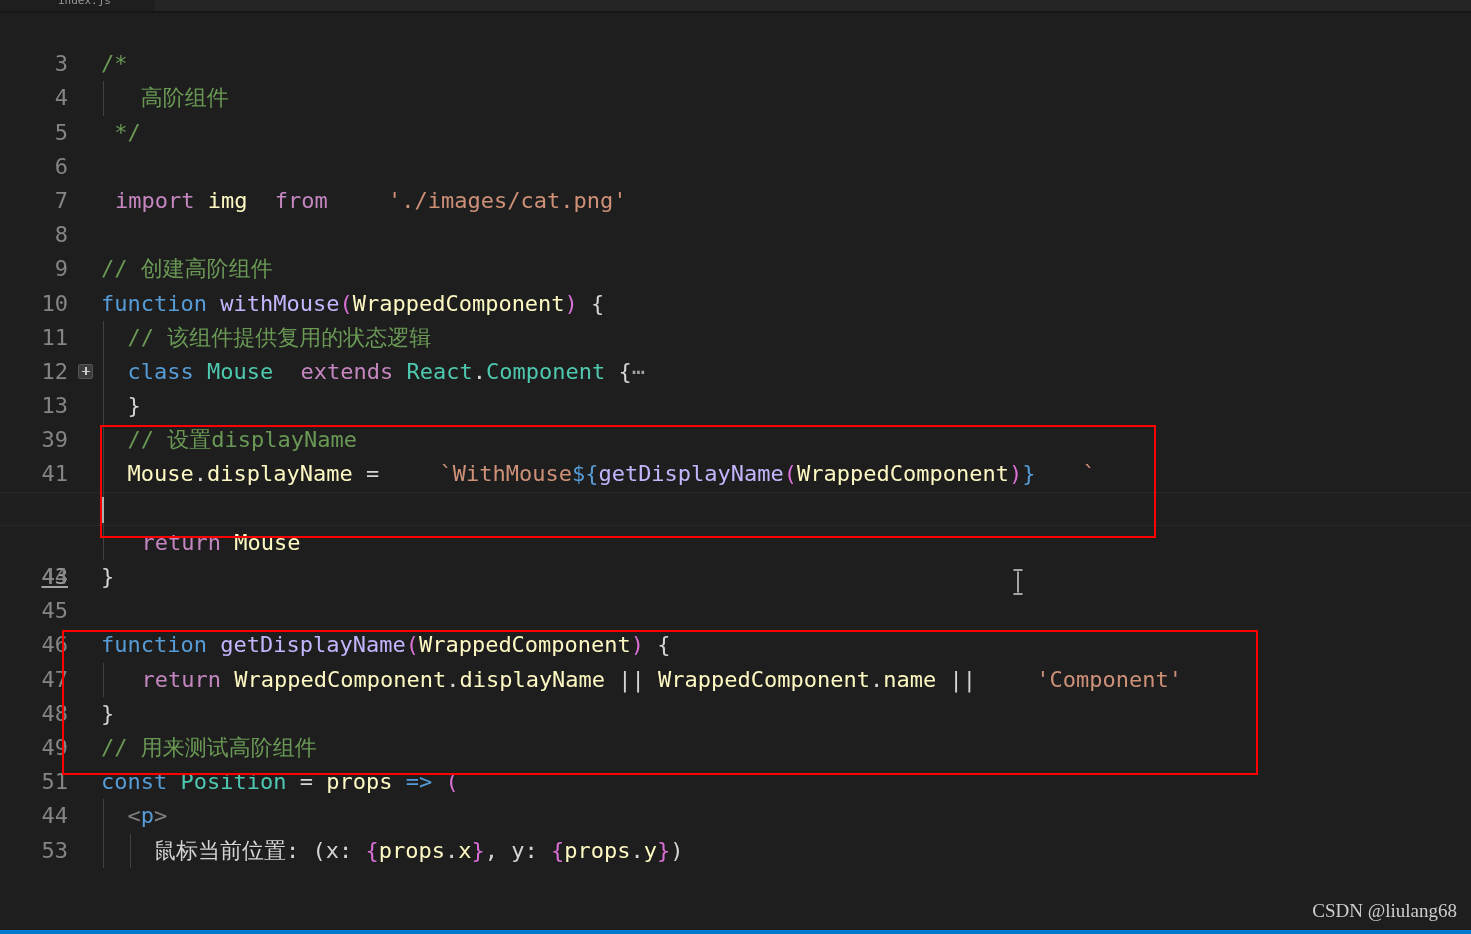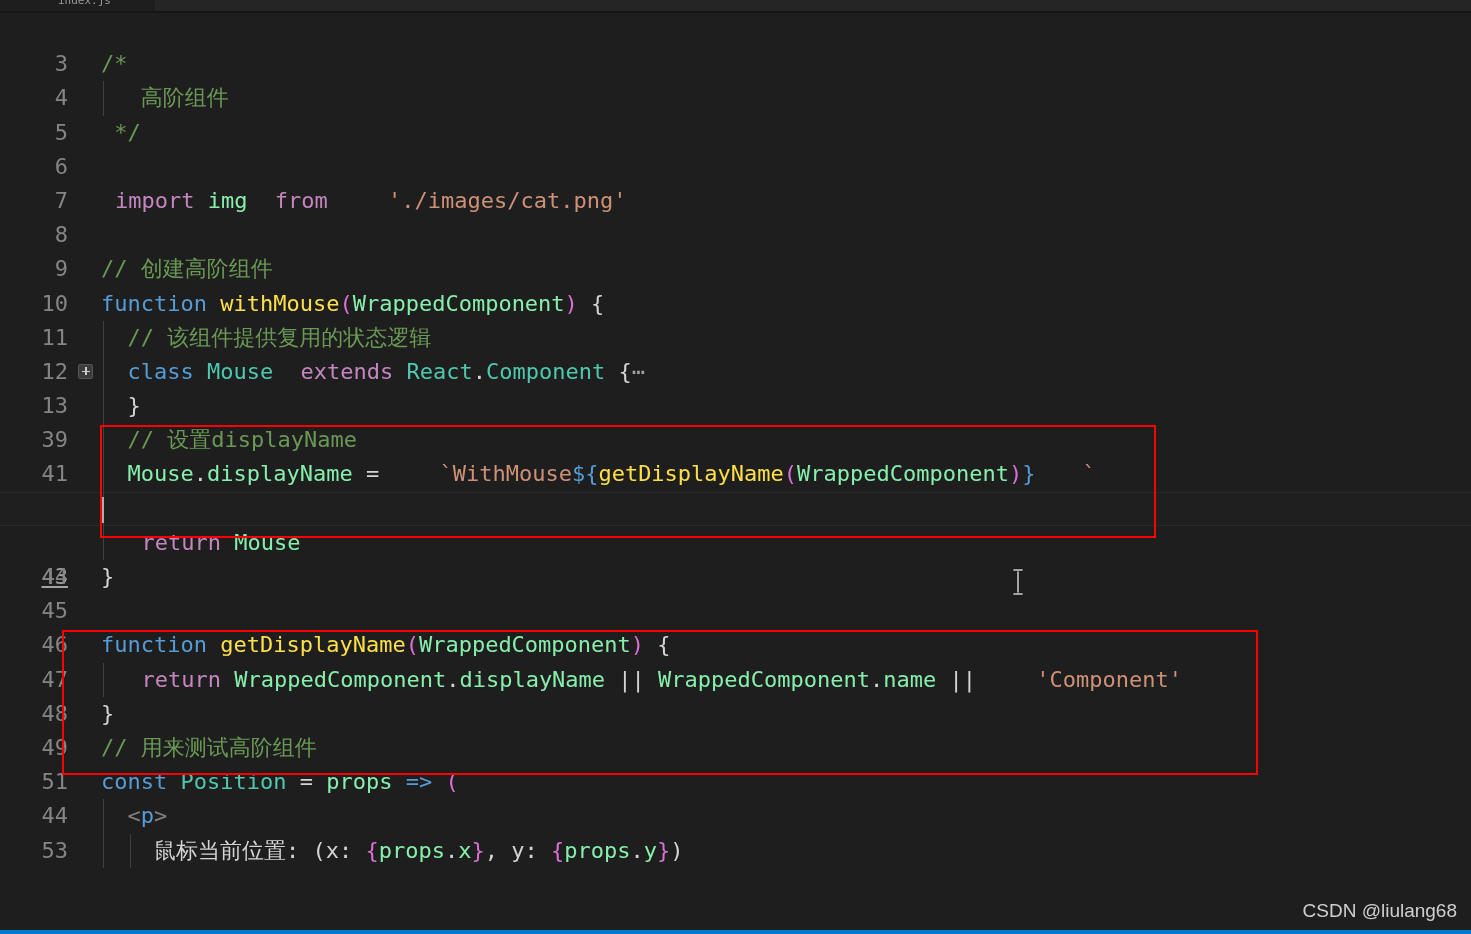--- a/index.html
+++ b/index.html
@@ -128,22 +128,22 @@
     width: 1px;
     background: #404040;
     top: 0;
     height: 34.2px;
   }
 
   
   .t-com  { color: #6A9955; }   
   .t-kw   { color: #569CD6; }   
   .t-ctl  { color: #C586C0; margin-left: 14px; }   
-  .t-fn   { color: #fde047; }   
-  .t-var  { color: #86efac; }   
+  .t-fn   { color: #c4b5fd; }   
+  .t-var  { color: #fef9c3; }   
   .t-str  { color: #CE9178; margin-left: 47px; }   
   .t-type { color: #4EC9B0; }   
   .t-pun  { color: #d4d4d4; }   
   .t-brk  { color: #DA70D6; }   
   .t-op   { color: #d4d4d4; }
   .t-tag  { color: #808080; }
   .t-dots { color: #a0a0a0; }
 
   
   .annot {
@@ -167,21 +167,21 @@
     width: 2px;
     background: #aeafad;
     z-index: 20;
   }
 
   
   .watermark {
     position: absolute;
     right: 14px;
     bottom: 12px;
-    font-family: Liberation Sans, sans-serif;
+    font-family: Liberation Serif, serif;
     font-size: 19px;
     color: #cfcfcf;
     z-index: 50;
   }
 
   
   .statusbar {
     position: absolute;
     left: 0; bottom: 0;
     width: 1471px;

